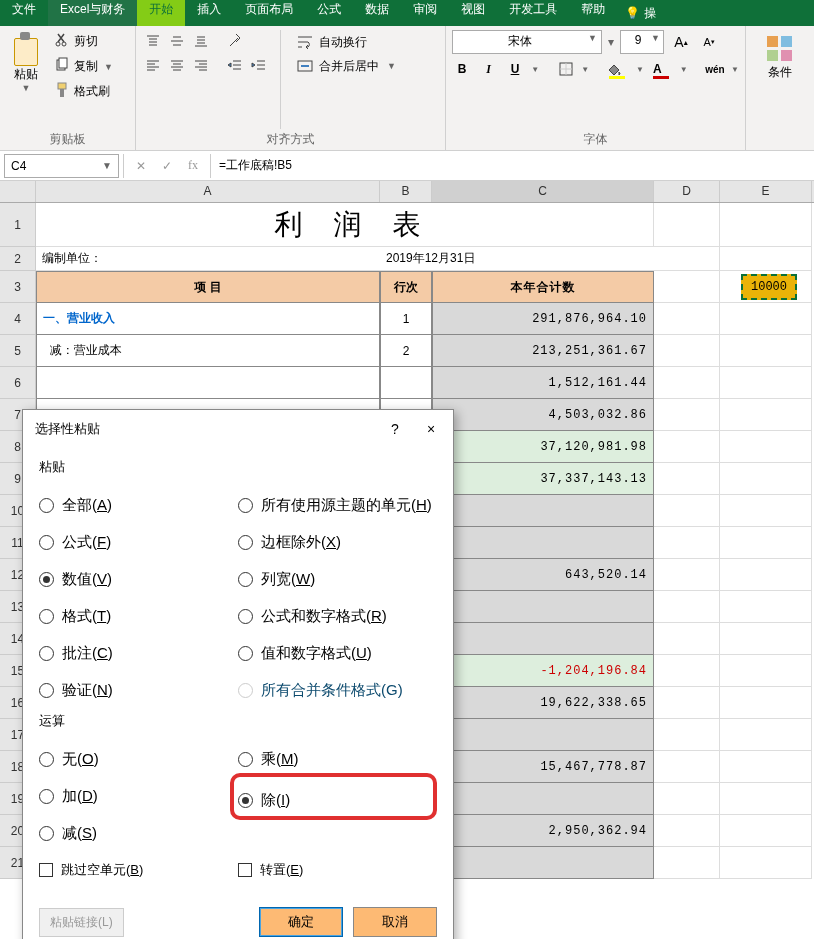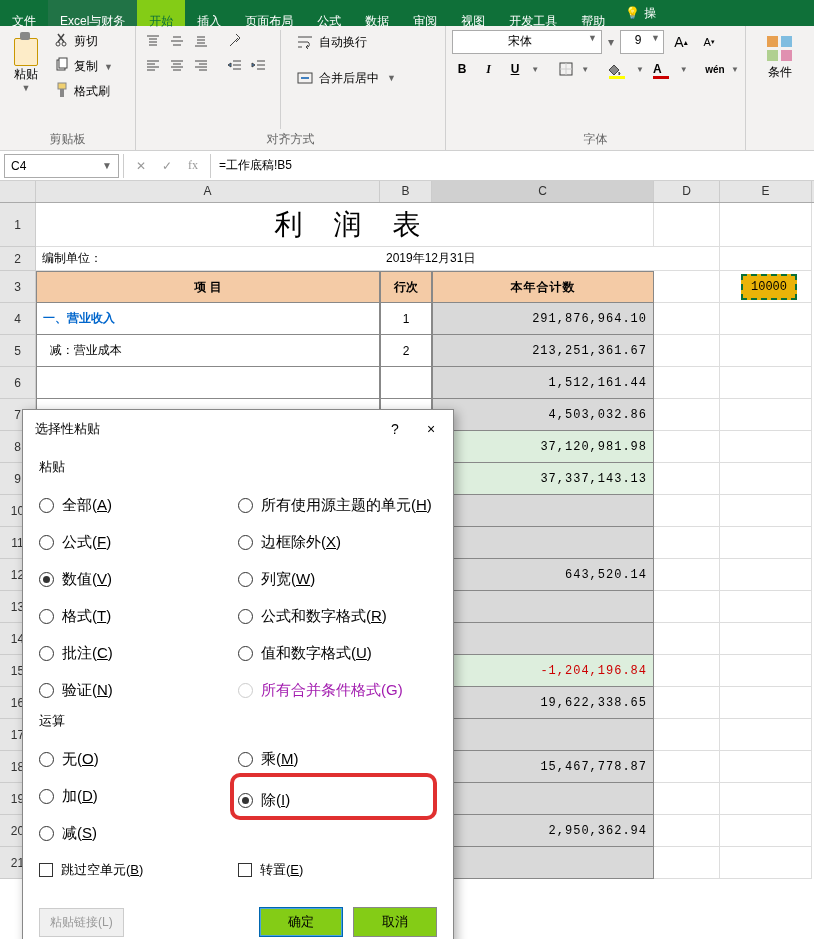--- a/index.html
+++ b/index.html
@@ -1,20 +1,20 @@
 <!DOCTYPE html>
 <html><head>
 <meta charset="utf-8">
 <style>
 * { box-sizing: border-box; margin: 0; padding: 0; }
 body { font-family: "Microsoft YaHei", Arial, sans-serif; font-size: 12px; background: #fff; width: 814px; height: 939px; overflow: hidden; position: relative; }
 
 
 .menubar { background: #0f7039; height: 26px; display: flex; color: #fff; }
-.menubar-item { padding: 13px 12px; cursor: pointer; white-space: nowrap; }
+.menubar-item { padding: 1px 12px; cursor: pointer; white-space: nowrap; }
 .menubar-item-excel { background: #217346; }
 .menubar-item-active { background: #84cc16; color: #0f7039; }
 .menubar-bulb { display: flex; align-items: center; gap: 4px; padding: 5px 8px; }
 
 
 .ribbon { background: #f3f2f1; border-bottom: 1px solid #d0d0d0; height: 125px; display: flex; }
 .ribbon-group { border-right: 1px solid #d0d0d0; display: flex; flex-direction: column; justify-content: space-between; padding: 4px 6px 2px 6px; }
 .ribbon-group-label { text-align: center; color: #666; font-size: 12px; padding-top: 2px; }
 .ribbon-content { display: flex; gap: 2px; flex: 1; }
 
@@ -96,32 +96,32 @@
 
 .dialog-overlay { position: absolute; left: 22px; top: 409px; width: 432px; background: #fff; border: 1px solid #888; box-shadow: 3px 3px 10px rgba(0,0,0,0.3); }
 .dialog-title { padding: 10px 12px; display: flex; justify-content: space-between; align-items: center; font-size: 13px; }
 .dialog-ctrl { display: flex; gap: 16px; align-items: center; }
 .dialog-help, .dialog-close { font-size: 14px; cursor: pointer; width: 20px; text-align: center; }
 .dialog-body { padding: 4px 16px 10px 16px; }
 .dialog-section { font-size: 13px; margin: 6px 0; }
 .radio-grid { display: flex; }
 .radio-col { flex: 1; display: flex; flex-direction: column; gap: 10px; padding: 6px 0; }
 .radio-item { display: flex; align-items: center; gap: 8px; font-size: 15px; cursor: pointer; margin-top: 8px; }
-.radio-item-disabled { color: #a21caf; }
+.radio-item-disabled { color: #0c4a6e; }
 .radio-circle { width: 15px; height: 15px; border: 1px solid #333; border-radius: 50%; display: flex; align-items: center; justify-content: center; }
 .radio-circle-disabled { border-color: #ccc; }
 .radio-dot { width: 7px; height: 7px; background: #333; border-radius: 50%; }
 .red-highlight { border: 4px solid #e03030; border-radius: 10px; padding: 6px 18px 6px 4px; display: inline-flex; margin-left: -8px; margin-top: -6px; margin-bottom: -6px; }
 .checkbox-row { display: flex; padding: 12px 0; }
 .checkbox-item { display: flex; align-items: center; gap: 8px; flex: 1; font-size: 13px; }
 .checkbox-sq { width: 14px; height: 14px; border: 1px solid #333; }
 .dialog-buttons { display: flex; justify-content: space-between; padding: 6px 16px 12px 16px; align-items: center; }
 .link-btn { border: 1px solid #ccc; background: #f0f0f0; color: #999; padding: 5px 10px; font-size: 12px; }
 .btn-group { display: flex; gap: 10px; }
-.dialog-btn { border: 1px solid #888; background: #84cc16; padding: 5px 28px; font-size: 13px; cursor: pointer; }
+.dialog-btn { border: 1px solid #888; background: #fdba74; padding: 5px 28px; font-size: 13px; cursor: pointer; }
 .dialog-btn-primary { border: 1px solid #0066b0; box-shadow: inset 0 0 0 1px #4aa3e0; }
 
 .underline-char { text-decoration: underline; }
 </style>
 </head>
 <body>
 
 <div class="menubar">
   <div class="menubar-item">文件</div>
   <div class="menubar-item menubar-item-excel">Excel与财务</div>
@@ -226,21 +226,21 @@
               </svg>
             </div>
           <div class="ribbon-icon-btn">
               <svg viewBox="0 0 16 16">
                 <path d="M6 4h8M6 8h8M6 12h8 M1 6l3 2-3 2z" stroke="#444" fill="#4080c0"></path>
               </svg>
             </div>
         </div>
       </div>
       <div style="border-left:1px solid #d0d0d0;margin:0 8px"></div>
-      <div class="align-group" style="gap:12px">
+      <div class="align-group" style="gap:0">
         <div class="wrap-btn">
           <svg width="18" height="16">
               <path d="M1 3h14M1 8h10a3 3 0 010 5h-2m0 0 2-2m-2 2 2 2M1 13h4" stroke="#444" fill="none"></path>
             </svg>
           <span>自动换行</span>
         </div>
         <div class="merge-btn">
           <svg width="18" height="16">
               <rect x="1" y="3" width="14" height="10" fill="none" stroke="#444"></rect>
               <path d="M4 8h8" stroke="#4080c0" stroke-width="2"></path>

